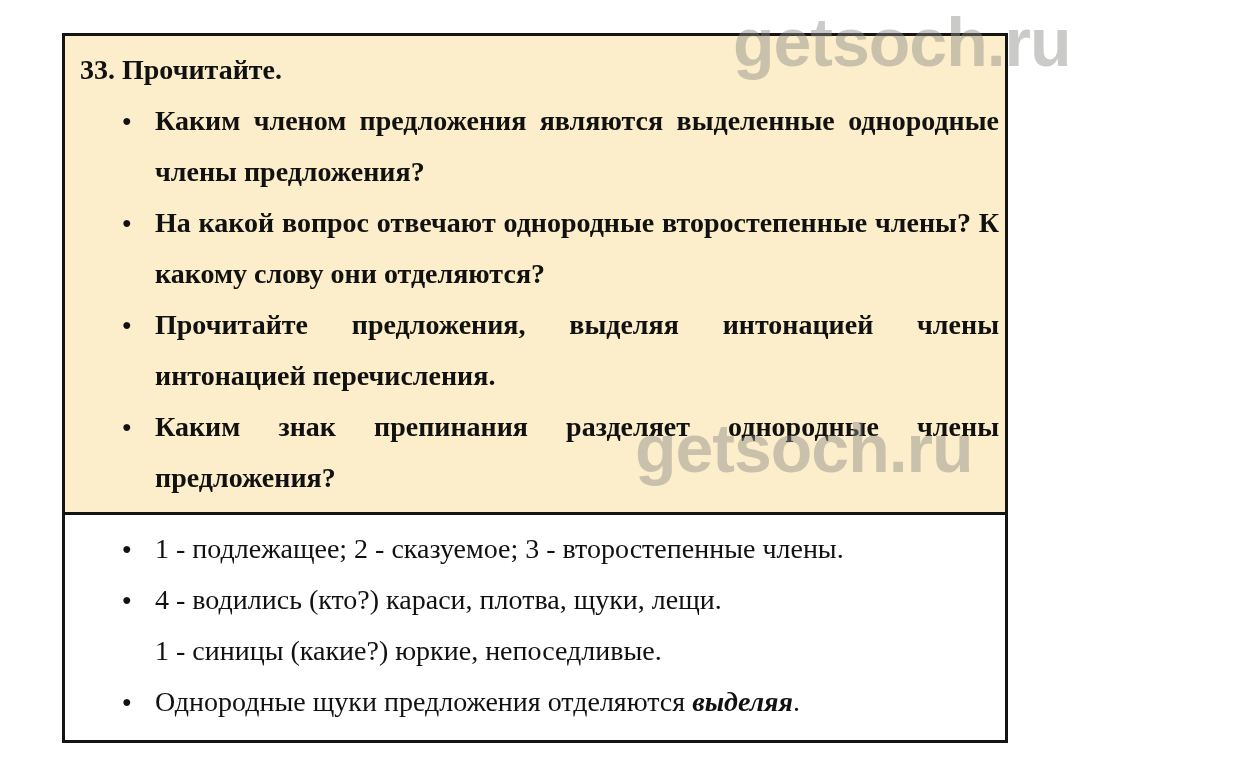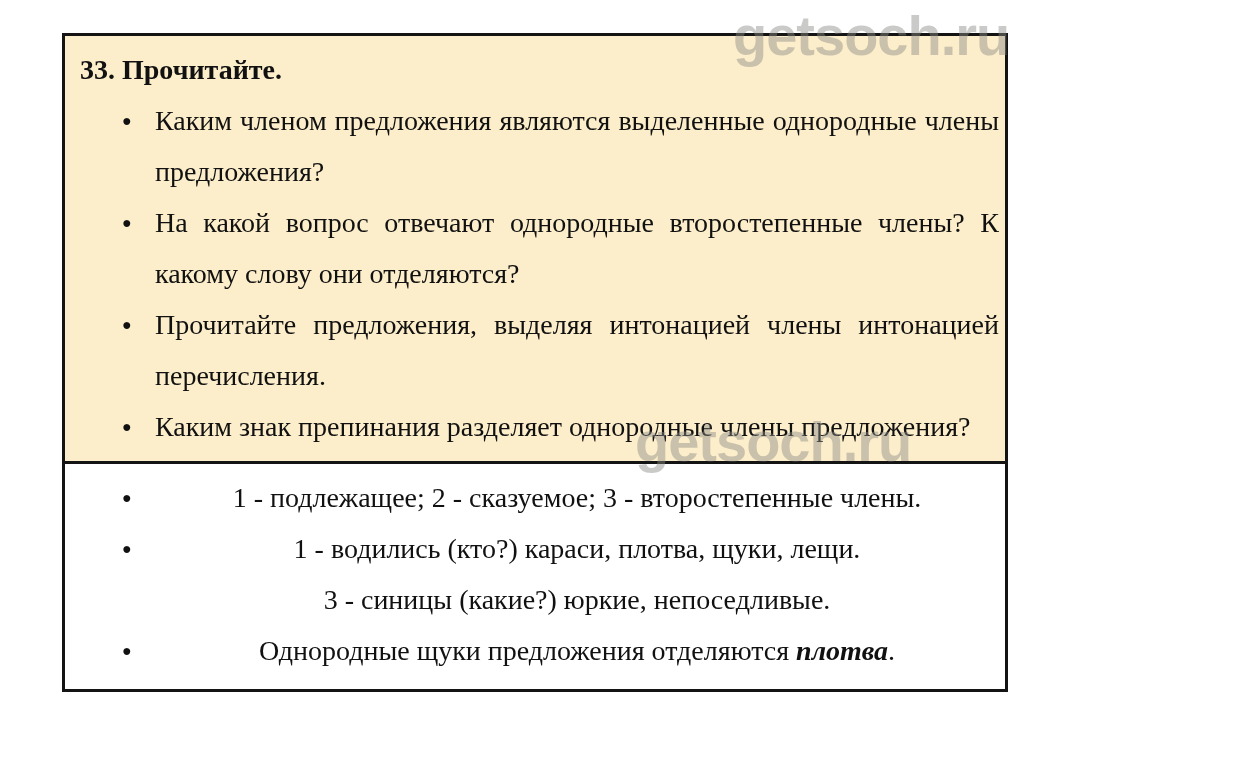--- a/index.html
+++ b/index.html
@@ -15,21 +15,21 @@
     position: relative;
     width: 1242px;
     height: 761px;
     background: #ffffff;
   }
   
   .watermark {
     position: absolute;
     font-family: "Liberation Sans", sans-serif;
     font-weight: 700;
-    font-size: 56px;
+    font-size: 68px;
     letter-spacing: -1px;
     color: #8c8c86;
     opacity: 0.45;
     z-index: 4;
     line-height: 1;
     pointer-events: none;
     white-space: nowrap;
   }
   .wm-top { left: 733px; top: 8px; }
   .wm-mid { left: 635px; top: 414px; }
@@ -65,24 +65,23 @@
   .li {
     position: relative;
     z-index: 5;
     padding-left: 75px;
   }
   .li p {
     margin: 0;
     font-size: 28px;
     line-height: 51px;
     color: #111;
-    text-align: center;
   }
   .task .li p {
-    font-weight: 400;
+    font-weight: 700;
     text-align: justify;
   }
   .answers .li p { font-weight: 400; }
   .dot {
     position: absolute;
     left: 42px;
     top: 0;
     font-size: 16px;
     line-height: 51px;
     color: #111;
@@ -125,28 +124,28 @@
 
     <section class="answers">
 
       <div class="li">
         <span class="dot">●</span>
         <p>1 - подлежащее; 2 - сказуемое; 3 - второстепенные члены.</p>
       </div>
 
       <div class="li">
         <span class="dot">●</span>
-        <p>1 - водились (кто?) караси, плотва, щуки, лещи.</p>
+        <p>4 - водились (кто?) караси, плотва, щуки, лещи.</p>
       </div>
 
 
       <div class="li">
-        <p>3 - синицы (какие?) юркие, непоседливые.</p>
+        <p>1 - синицы (какие?) юркие, непоседливые.</p>
       </div>
 
       <div class="li">
         <span class="dot">●</span>
-        <p><span>Однородные щуки предложения отделяются </span><span class="bi">плотва</span><span>.</span></p>
+        <p><span>Однородные щуки предложения отделяются </span><span class="bi">выделяя</span><span>.</span></p>
       </div>
 
     </section>
   </div>
 </div>
 
 </body></html>

